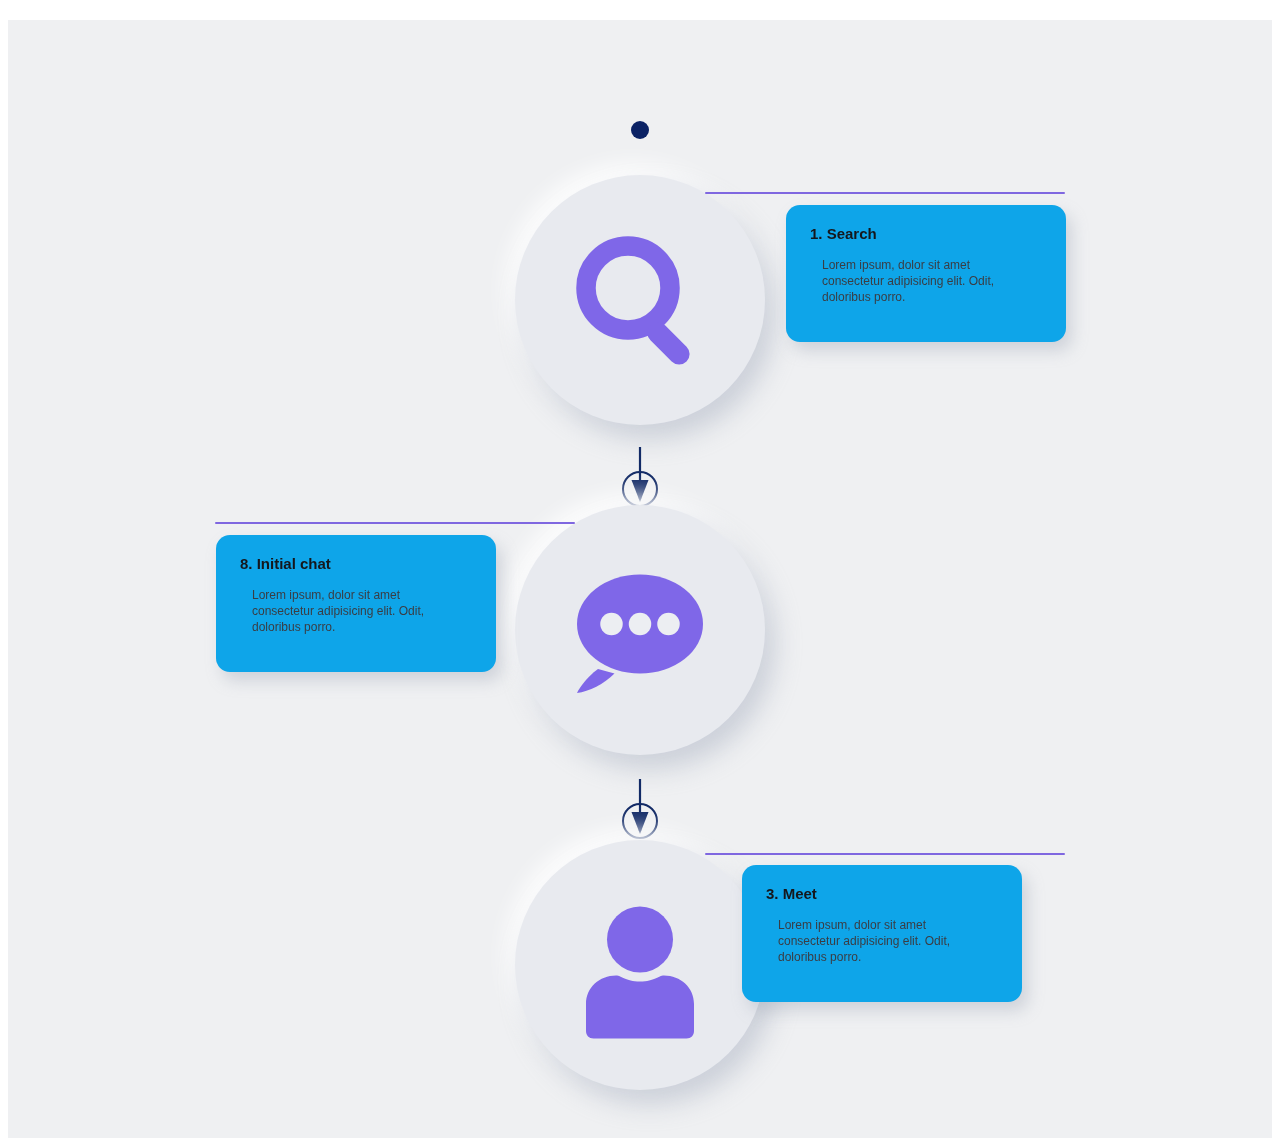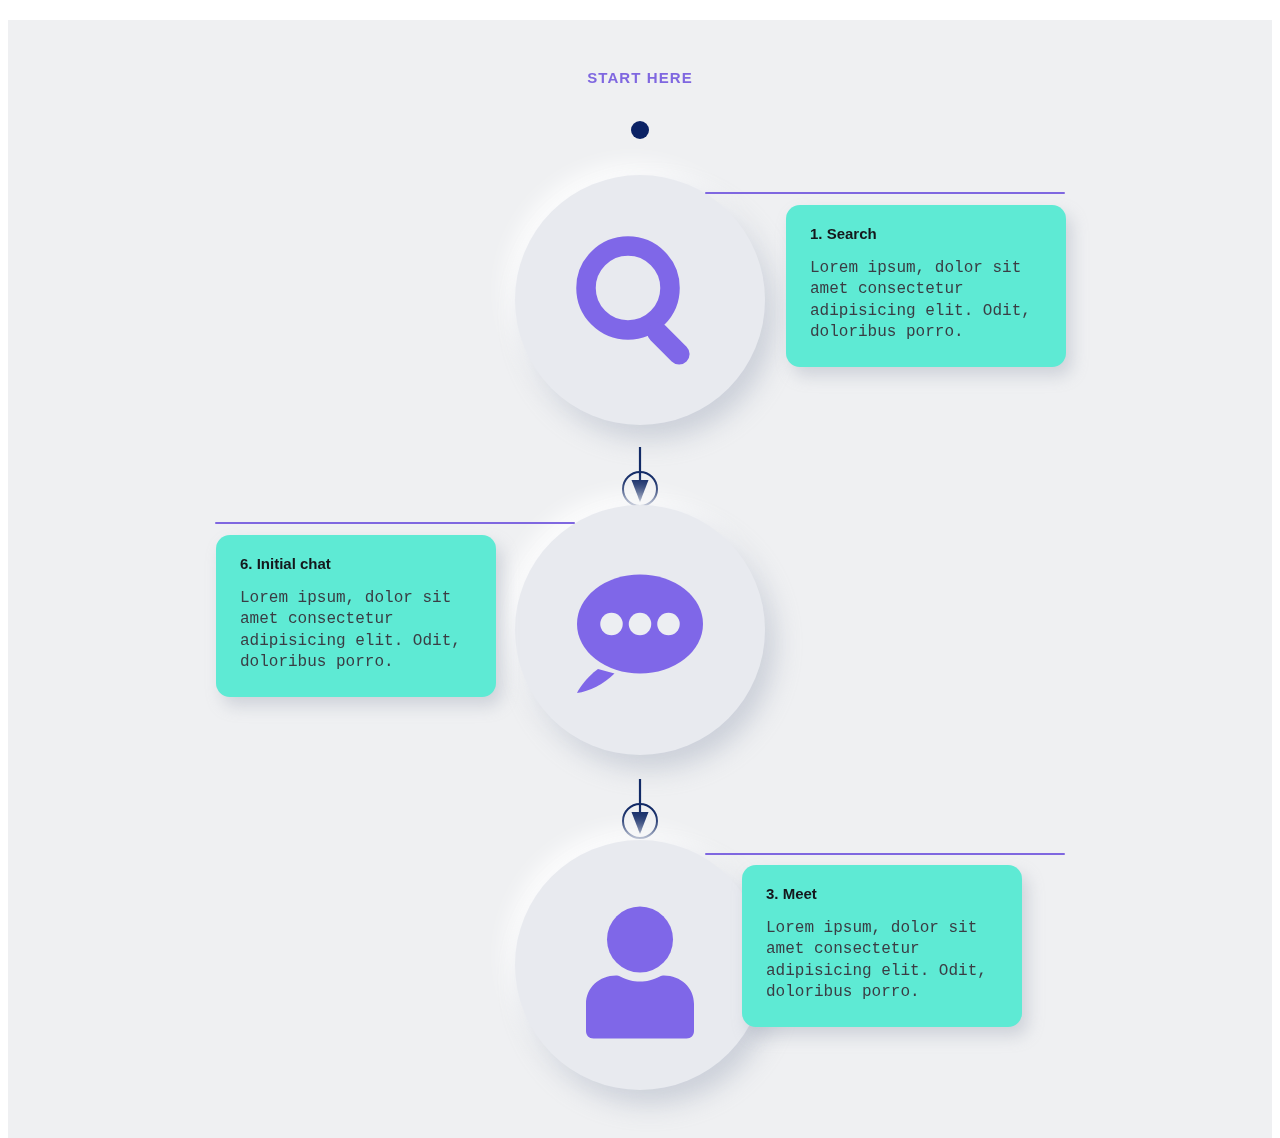--- a/index.html
+++ b/index.html
@@ -99,52 +99,51 @@
     border-radius: 1px;
   }
   .rule-1 { left: 697px; top: 172px; width: 360px; }
   .rule-2 { left: 207px; top: 502px; width: 360px; }
   .rule-3 { left: 697px; top: 833px; width: 360px; }
 
   
   .info-card {
     position: absolute;
     width: 280px;
-    background: #5eead4;
+    background: #0ea5e9;
     border-radius: 14px;
     padding: 20px 24px 24px 24px;
     box-sizing: border-box;
     box-shadow: 6px 9px 16px rgba(150, 158, 176, 0.35);
   }
   .card-1 { left: 778px; top: 185px; }
   .card-2 { left: 208px; top: 515px; }
   .card-3 { left: 734px; top: 845px; }
 
   .card-title {
     margin: 0 0 16px 0;
     font-size: 15px;
     font-weight: bold;
     color: #15171c;
     font-family: "Liberation Sans", sans-serif;
   }
   .card-body {
-    margin: 0;
-    font-size: 16px;
+    margin: 12px;
+    font-size: 12px;
     line-height: 1.33;
     color: #3a3d44;
-    font-family: Liberation Mono, monospace;
+    font-family: Liberation Sans, sans-serif;
   }
 </style>
 </head>
 <body>
 
 <div class="page-frame">
   <div class="stage">
 
-    <div class="start-label">START HERE</div>
     <div class="start-dot"></div>
 
     <div class="step-circle circle-1">
       <svg class="step-icon" viewBox="0 0 100 100">
         <circle cx="42" cy="42" r="28" fill="none" stroke="#7f67e8" stroke-width="13"></circle>
         <rect x="62" y="62" width="14" height="34" rx="7" fill="#7f67e8" transform="rotate(-45 69 79)"></rect>
       </svg>
     </div>
     <div class="accent-rule rule-1"></div>
     <div class="info-card card-1">
@@ -162,21 +161,21 @@
       <svg class="step-icon" viewBox="0 0 100 100">
         <path d="M22 76 C14 82 10 88 8 92 C16 91 26 86 33 79 Z" fill="#7f67e8"></path>
         <ellipse cx="50" cy="46" rx="42" ry="33" fill="#7f67e8"></ellipse>
         <circle cx="31" cy="46" r="7.5" fill="#eceef2"></circle>
         <circle cx="50" cy="46" r="7.5" fill="#eceef2"></circle>
         <circle cx="69" cy="46" r="7.5" fill="#eceef2"></circle>
       </svg>
     </div>
     <div class="accent-rule rule-2"></div>
     <div class="info-card card-2">
-      <p class="card-title">6. Initial chat</p>
+      <p class="card-title">8. Initial chat</p>
       <p class="card-body">Lorem ipsum, dolor sit amet consectetur adipisicing elit. Odit, doloribus porro.</p>
     </div>
 
     <svg class="connector connector-2" viewBox="0 0 44 66">
       <circle cx="22" cy="44" r="17" fill="none" stroke="#122a66" stroke-width="2"></circle>
       <line x1="22" y1="2" x2="22" y2="54" stroke="#122a66" stroke-width="2.2"></line>
       <path d="M13.5 35 L22 57 L30.5 35 Z" fill="#122a66"></path>
     </svg>
 
     <div class="step-circle circle-3">

